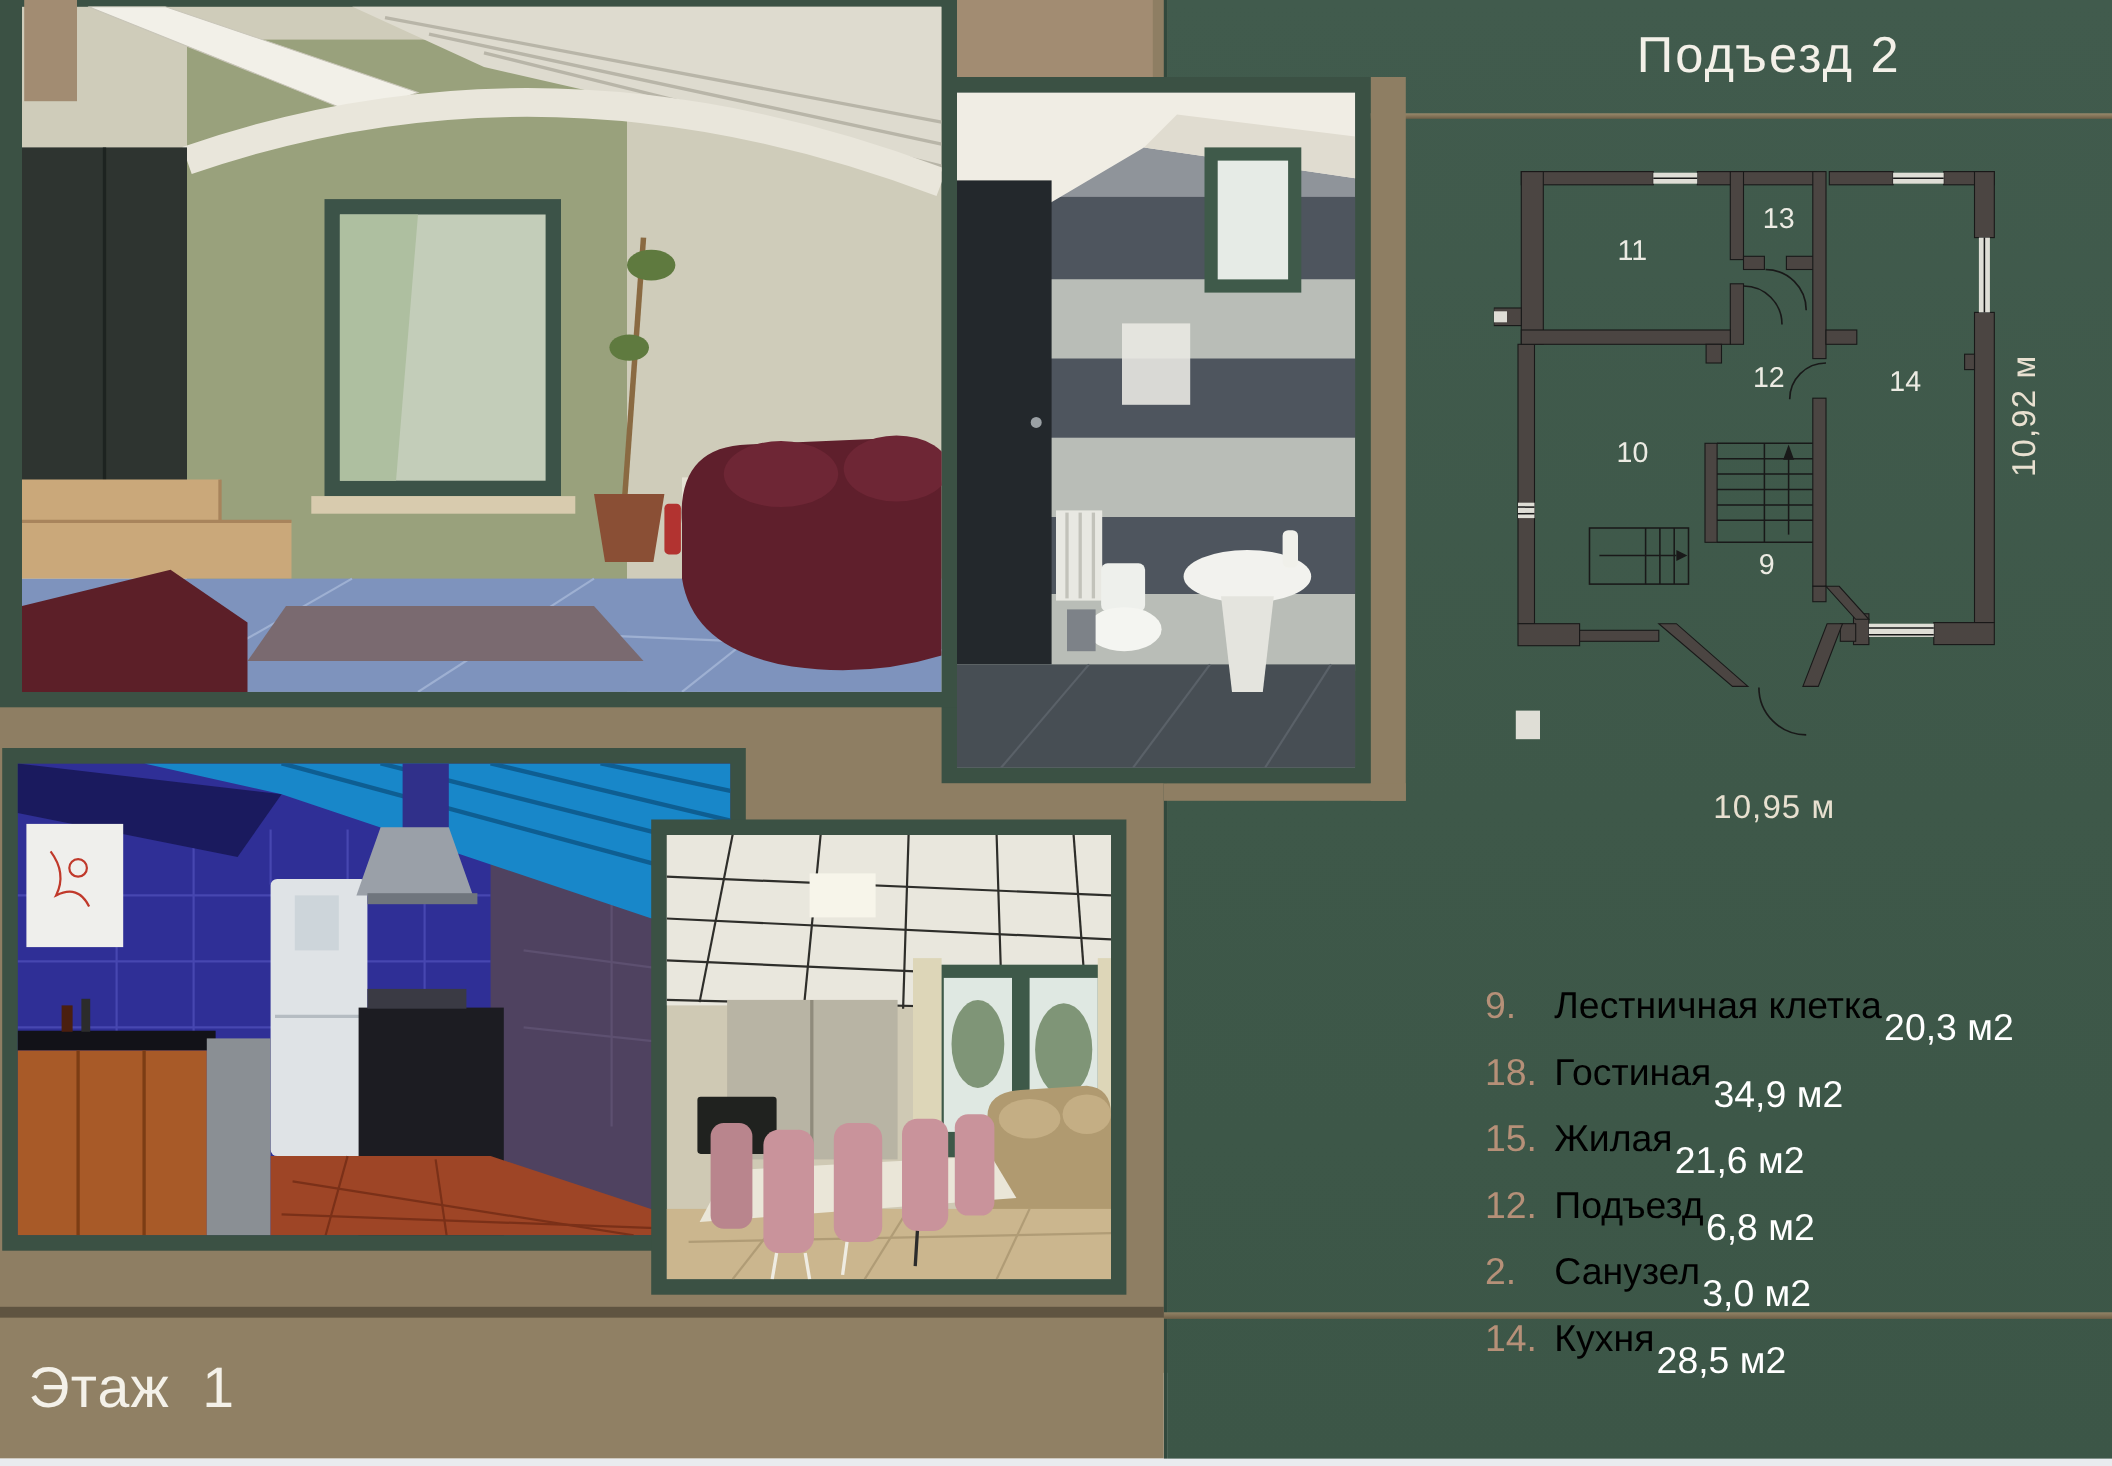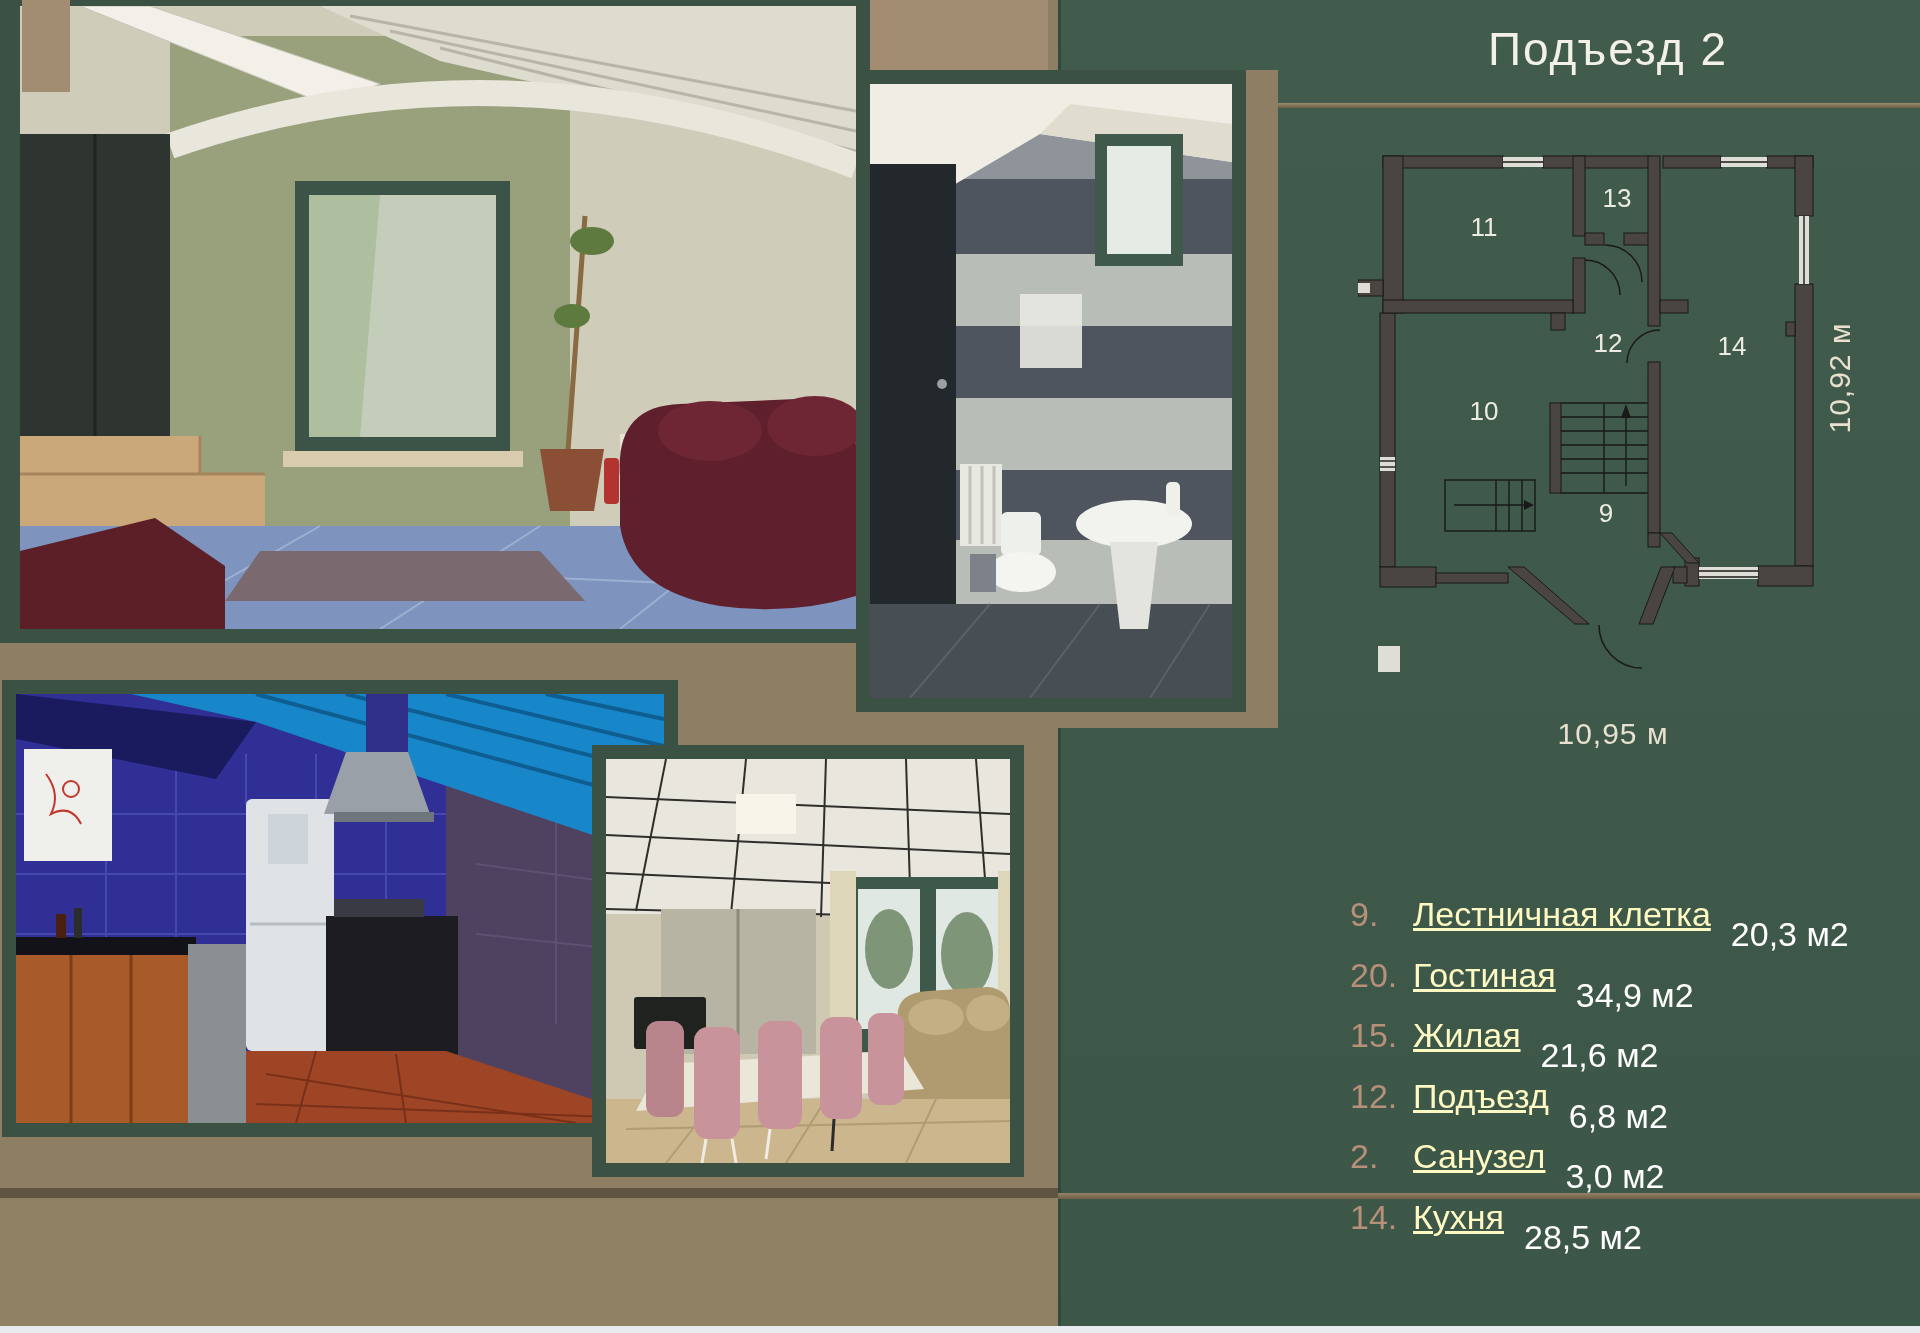--- a/index.html
+++ b/index.html
@@ -24,21 +24,21 @@
   .tanstrip{position:absolute;background:#8e7e63;}
   
   #bar-shadow{left:0;top:1188px;width:1058px;height:10px;background:#5f5441;}
   #bar{left:0;top:1198px;width:1058px;height:128px;background:#908064;}
   #floor-label{left:26px;top:1232px;font-size:52px;color:#f4f1e9;letter-spacing:1px;word-spacing:14px;font-weight:400;}
   #gray-strip{left:0;top:1326px;width:1920px;height:7px;background:#e9ecef;}
   
   #legend{left:1350px;top:894px;font-size:34px;line-height:40.5px;font-weight:400;}
   .legend-row{display:flex;}
   .legend-num{width:63px;color:#b69078;}
-  .legend-name{color:#fef9c3;margin-right:20px;white-space:nowrap;text-decoration:underline;}
+  .legend-name{color:#000000;margin-right:2px;white-space:nowrap;}
   .legend-val{color:#ffffff;white-space:nowrap;margin-top:20px;}
   
   #plan{left:1358px;top:148px;width:560px;height:612px;}
   .wall{fill:#4b4542;stroke:#191919;stroke-width:1;}
   .wgap{fill:#dfded6;stroke:none;}
   .pline{stroke:#191919;stroke-width:1.4;fill:none;}
   .door{stroke:#191919;stroke-width:1.5;fill:none;}
   .room-label{font-size:26px;fill:#ecebe3;text-anchor:middle;font-family:"Liberation Sans",sans-serif;}
   .dim-label{font-size:30px;fill:#e8e0d0;text-anchor:middle;font-family:"Liberation Sans",sans-serif;letter-spacing:1px;}
 </style>
@@ -141,21 +141,21 @@
     <text class="dim-label" x="492" y="230" transform="rotate(-90 492 230)">10,92 м</text>
   </svg>
 
   <div id="legend" class="abs">
       <div class="legend-row">
         <span class="legend-num">9.</span>
         <span class="legend-name">Лестничная клетка</span>
         <span class="legend-val">20,3 м2</span>
       </div>
       <div class="legend-row">
-        <span class="legend-num">20.</span>
+        <span class="legend-num">18.</span>
         <span class="legend-name">Гостиная</span>
         <span class="legend-val">34,9 м2</span>
       </div>
       <div class="legend-row">
         <span class="legend-num">15.</span>
         <span class="legend-name">Жилая</span>
         <span class="legend-val">21,6 м2</span>
       </div>
       <div class="legend-row">
         <span class="legend-num">12.</span>
@@ -361,15 +361,16 @@
         <line x1="100" y1="380" x2="96" y2="404" stroke="#efece2" stroke-width="3"></line>
         <line x1="126" y1="380" x2="130" y2="404" stroke="#efece2" stroke-width="3"></line>
         <line x1="164" y1="370" x2="160" y2="400" stroke="#efece2" stroke-width="3"></line>
         <line x1="228" y1="360" x2="226" y2="392" stroke="#2b2b2b" stroke-width="3"></line>
       </g>
     </svg>
   </div>
 
   <div id="bar-shadow" class="abs"></div>
   <div id="bar" class="abs"></div>
+  <div id="floor-label" class="abs">Этаж 1</div>
   <div id="gray-strip" class="abs"></div>
 
 </div>
 
 </body></html>

